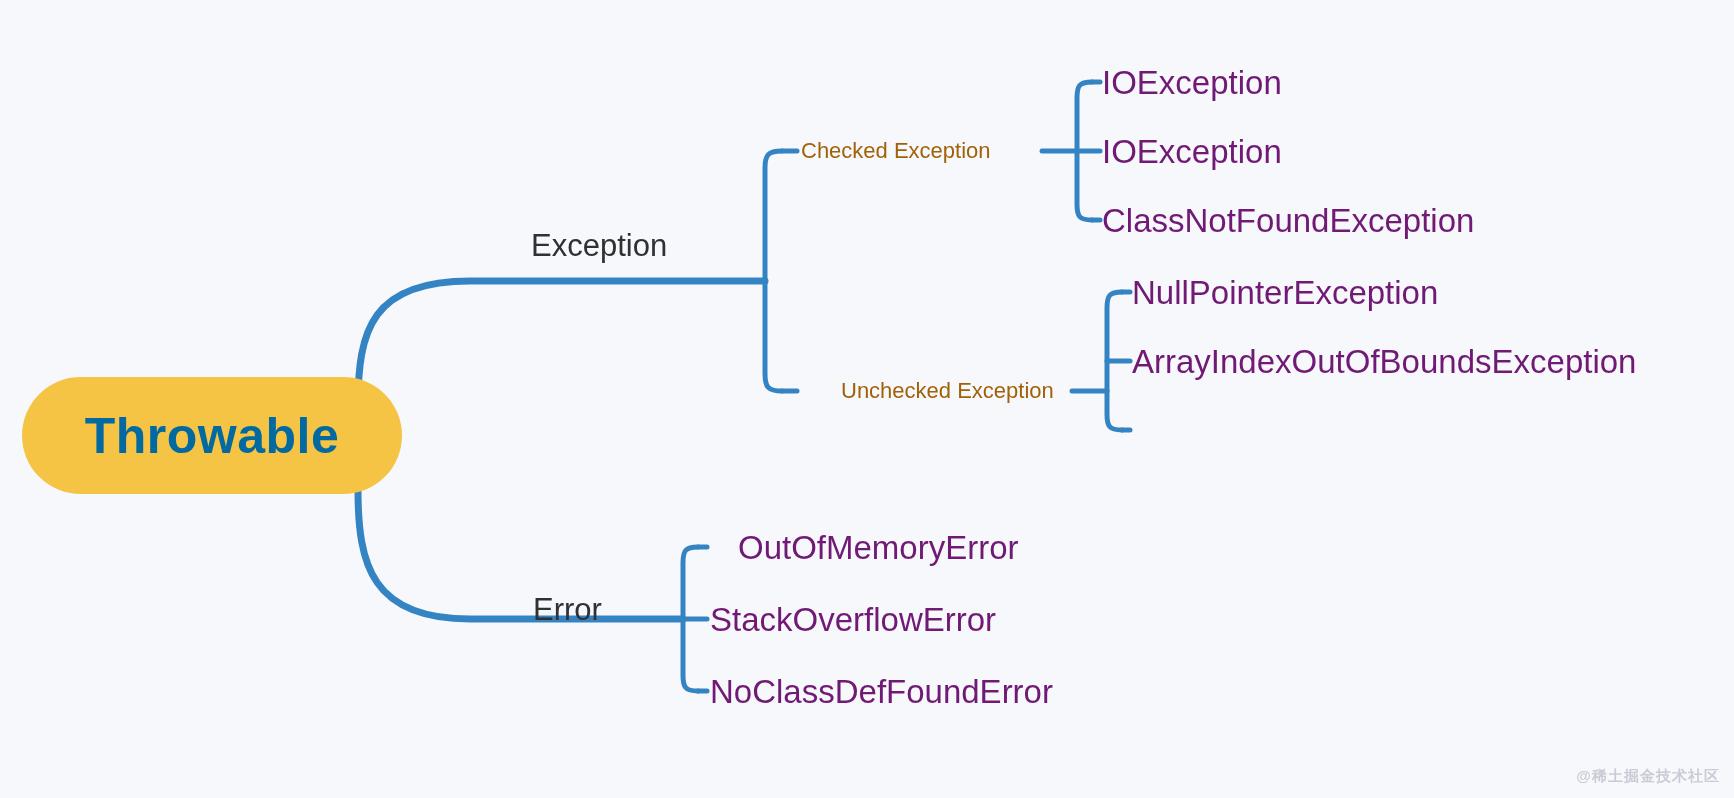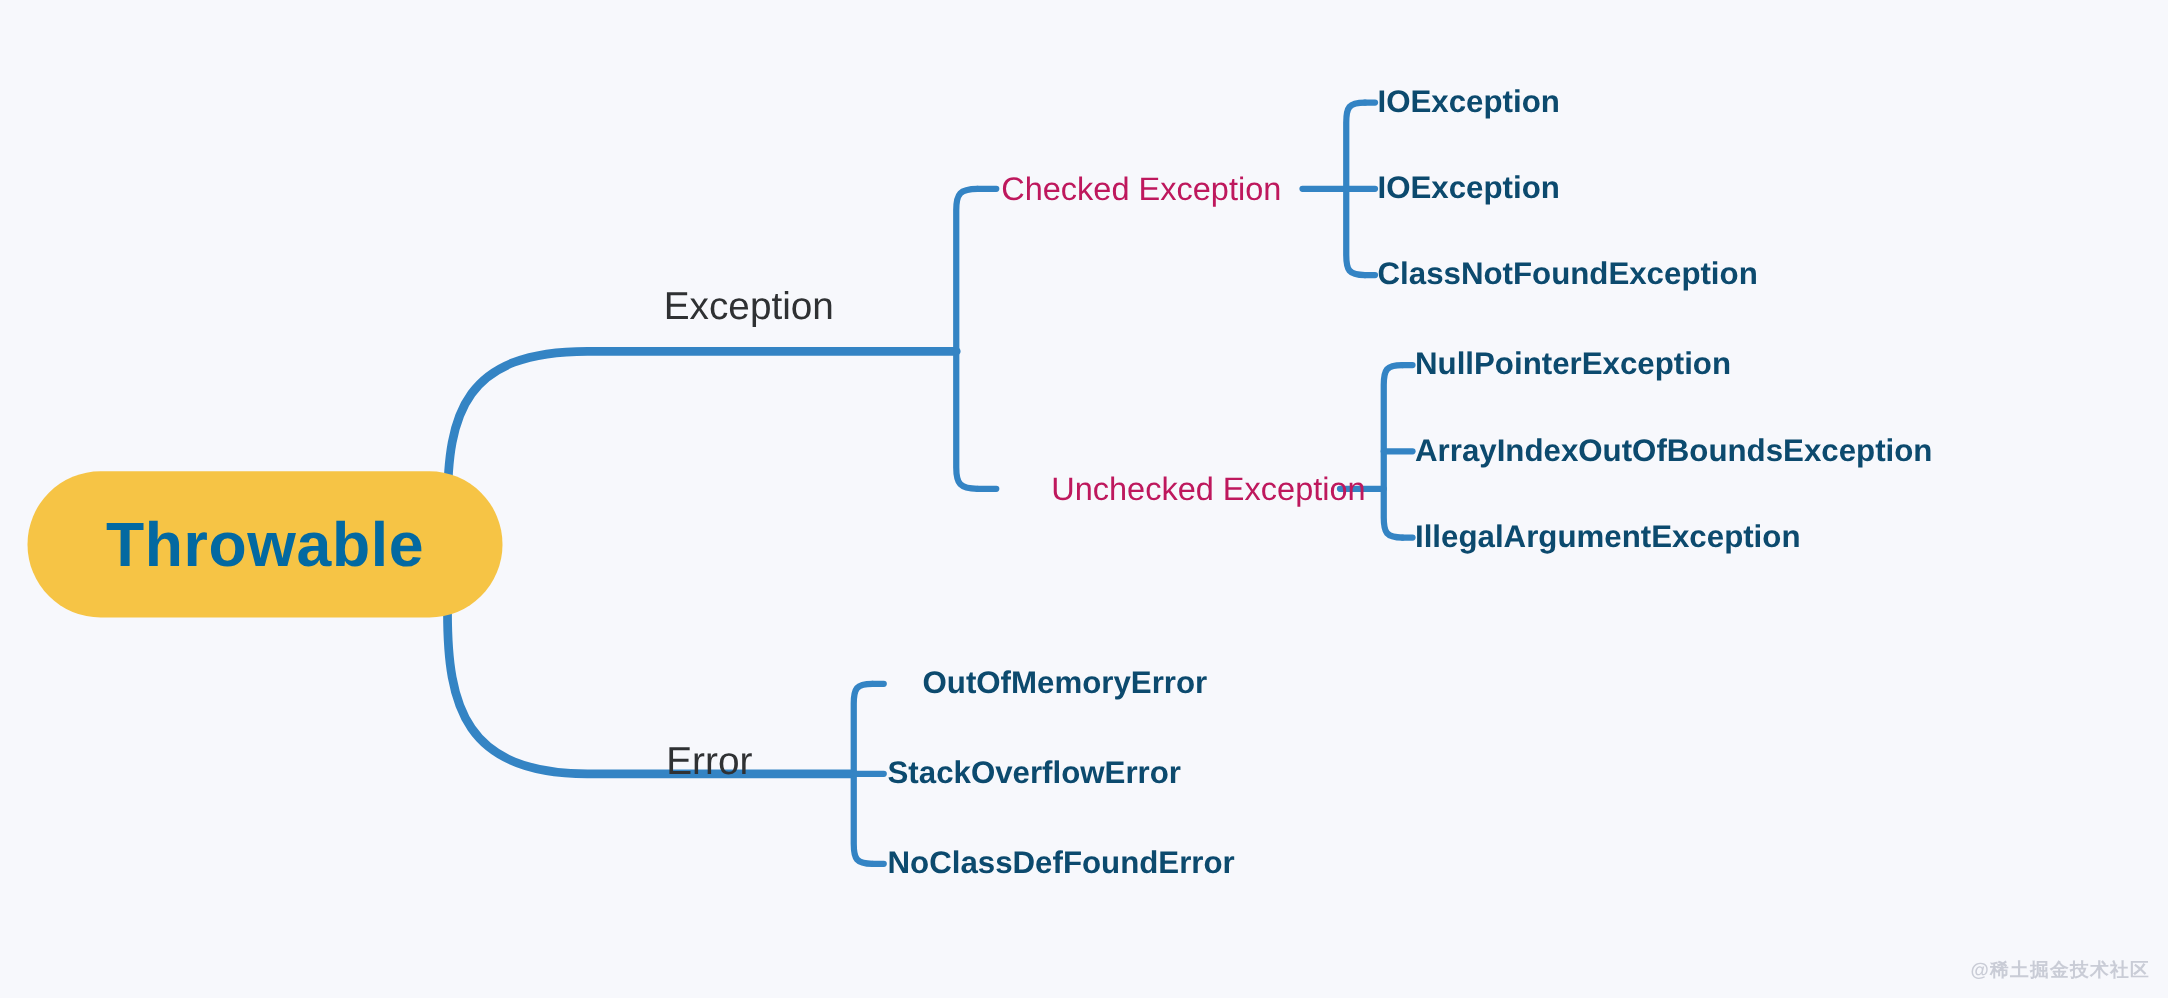--- a/index.html
+++ b/index.html
@@ -55,30 +55,29 @@
   }
   
   .lvl1 {
     font-size: 31px;
     color: #2f3133;
     transform: translateY(-50%);
     margin-top: 35px;
   }
   
   .lvl2 {
-    font-size: 26px;
-    color: #be185d;
+    font-size: 22px;
+    color: #a16207;
     transform: translateY(-50%);
   }
   
   .leaf {
-    font-size: 25px;
-    color: #0c4a6e;
+    font-size: 33px;
+    color: #701a75;
     transform: translateY(-50%);
-    font-weight: bold;
   }
   .watermark {
     position: absolute;
     right: 14px;
     bottom: 12px;
     font-size: 15px;
     color: #c9ccd6;
     letter-spacing: 1px;
     user-select: none;
     font-weight: bold;
@@ -172,23 +171,20 @@
   </div>
 
   <div class="node leaf" style="left:1132px; top:292px;">
     <span>NullPointerException</span>
   </div>
 
   <div class="node leaf" style="left:1132px; top:361px;">
     <span>ArrayIndexOutOfBoundsException</span>
   </div>
 
-  <div class="node leaf" style="left:1132px; top:430px;">
-    <span>IllegalArgumentException</span>
-  </div>
 
   <div class="node leaf" style="left:710px; top:547px;margin-left:28px;">
     <span>OutOfMemoryError</span>
   </div>
 
   <div class="node leaf" style="left:710px; top:619px;">
     <span>StackOverflowError</span>
   </div>
 
   <div class="node leaf" style="left:710px; top:691px;">

